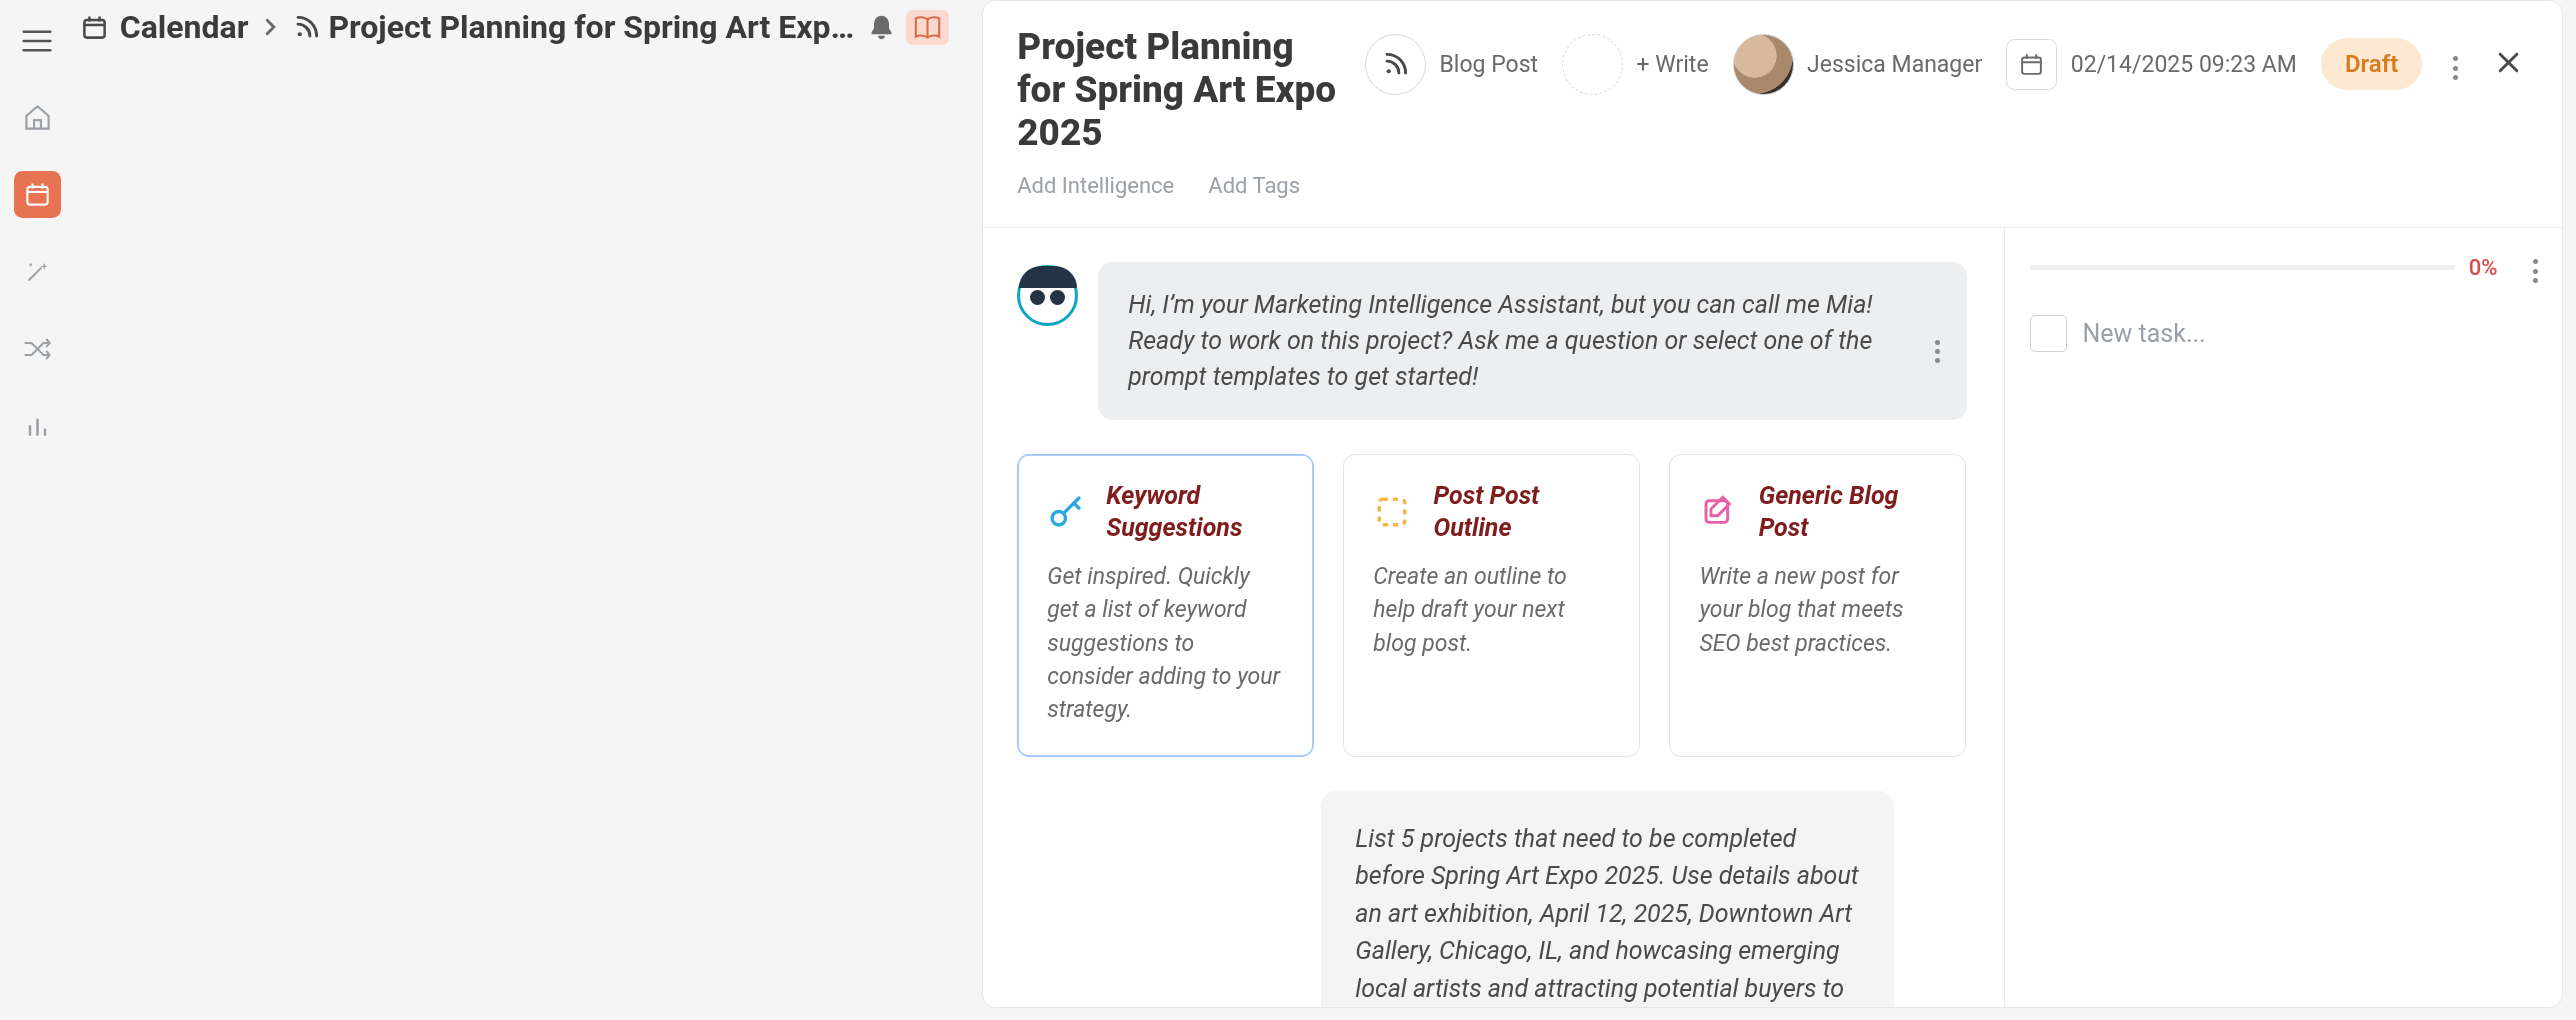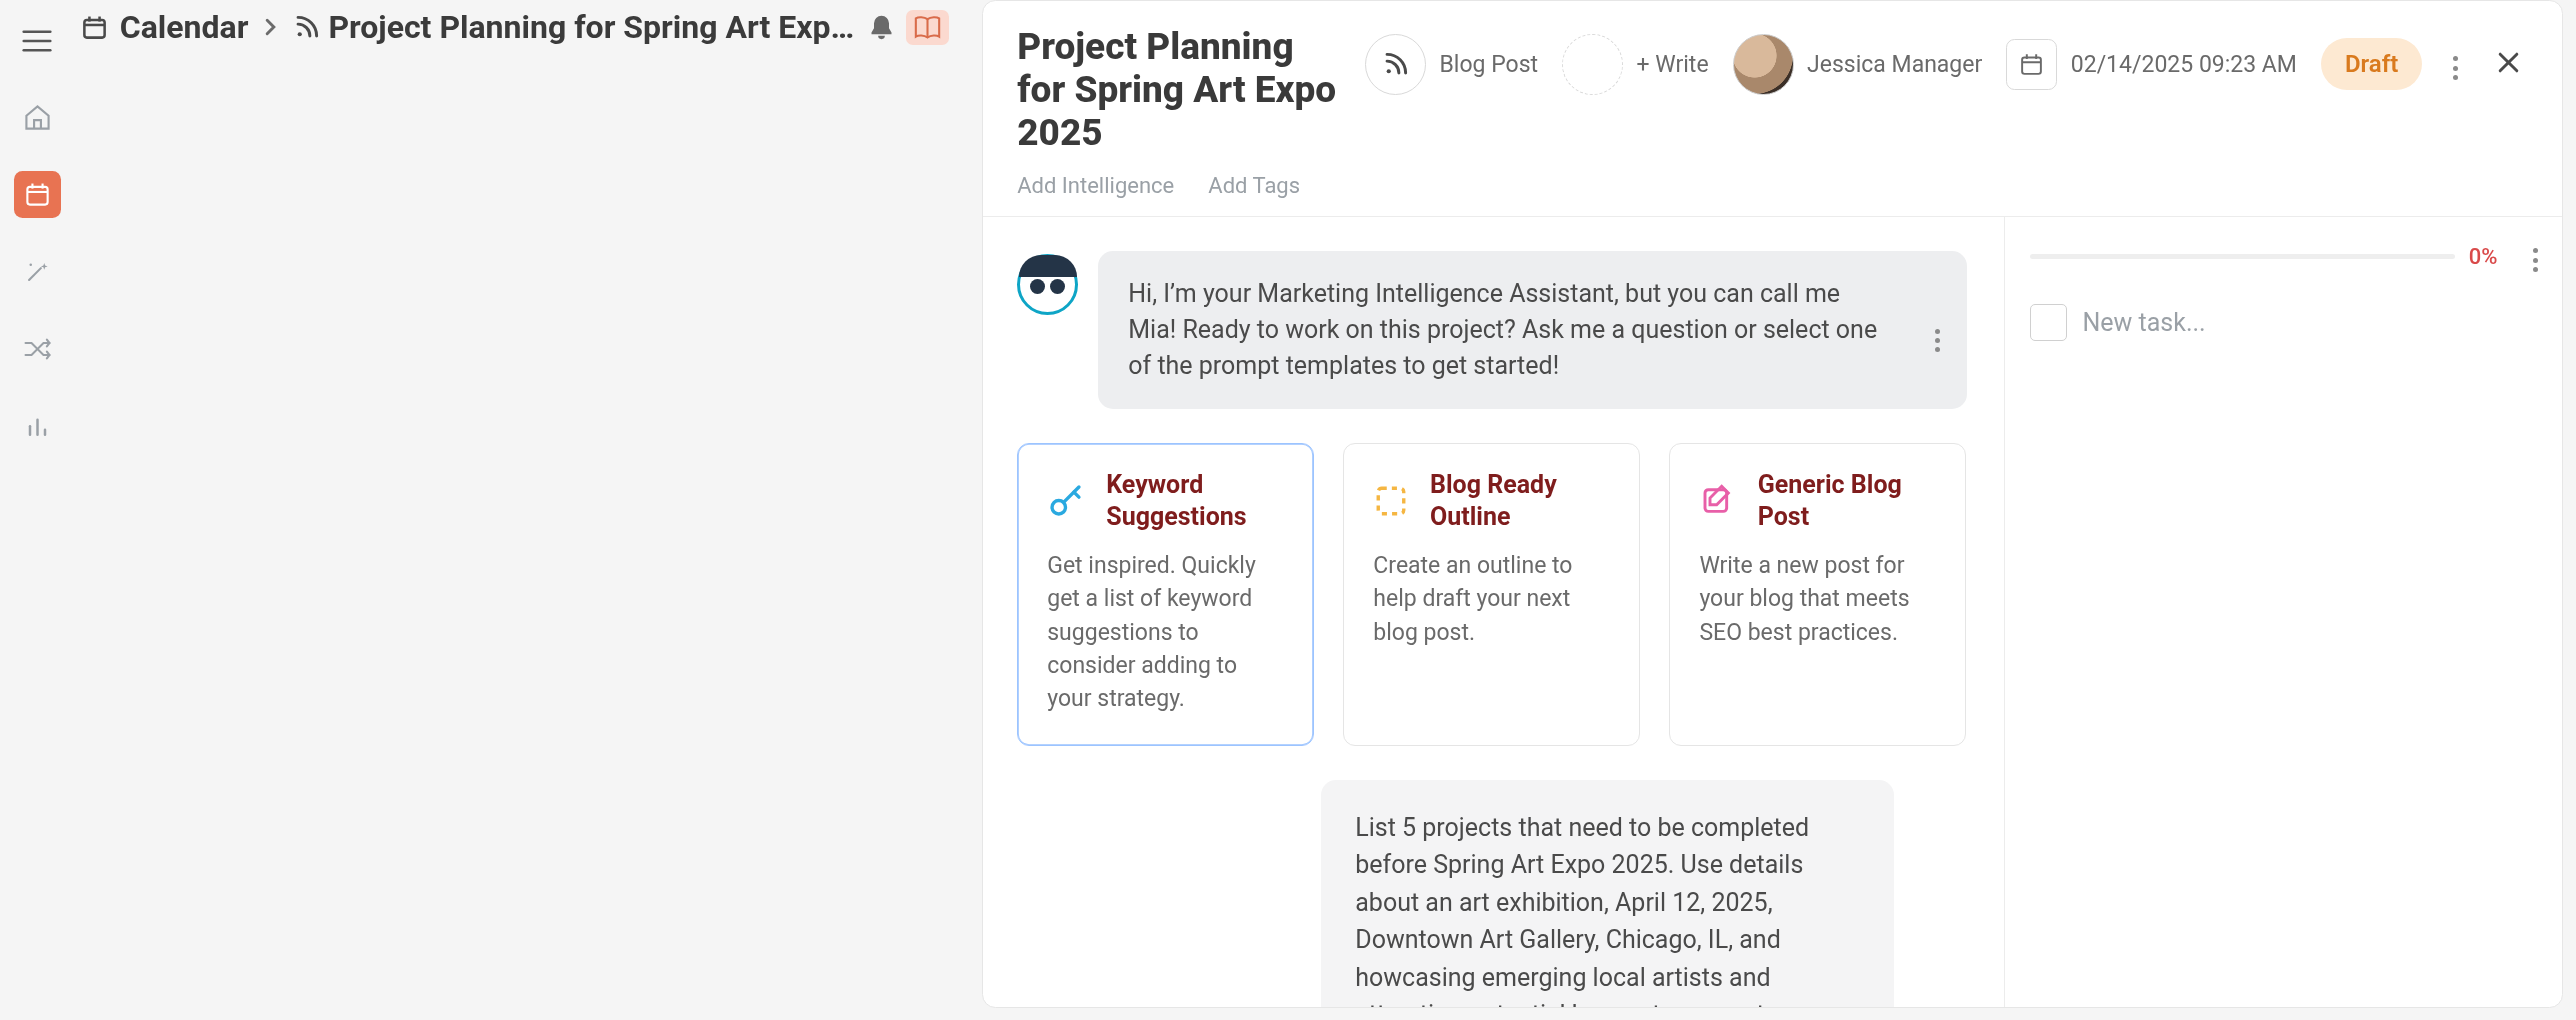--- a/index.html
+++ b/index.html
@@ -72,21 +72,21 @@
     border: 0.8px solid #e6e6e6;
     border-radius: 13.5px;
     flex: 1;
     display: flex;
     min-height: 0;
     overflow: hidden;
   }
 
   
   .card-header {
-    padding: 24px 34px 18px 34px;
+    padding: 24px 34px 29px 34px;
     border-bottom: 0.8px solid #ececec;
     display: flex;
     align-items: flex-start;
     gap: 17px;
   }
   .card-header-left { flex: 1; min-width: 0; }
   .page-title { font-size: 37px; font-weight: 800; color: #3a3a3a; margin-bottom: 18.6px; }
   .sub-actions { display: flex; gap: 34px; }
   .sub-action { font-size: 22px; color: #9aa0a6; cursor: pointer; }
   .card-header-right { display: flex; align-items: center; gap: 24px; padding-top: 8.5px; }
@@ -115,20 +115,21 @@
     font-size: 24px; font-weight: 600;
   }
   .icon-btn { cursor: pointer; color: #6a6a6a; padding: 6.8px; }
 
   
   .card-body { display: flex; flex: 1; min-height: 0; }
   .chat-col {
     flex: 1; min-width: 0; padding: 34px 37px 34px 34px;
     display: flex; flex-direction: column; gap: 34px;
     overflow: hidden;
+    font-style: italic;
   }
   .side-col {
     width: 558px; border-left: 0.8px solid #ececec;
     padding: 17px 17px 17px 25px;
     display: flex; flex-direction: column;
   }
 
   
   .mia-row { display: flex; gap: 20px; align-items: flex-start; }
   .mia-avatar {
@@ -384,21 +385,21 @@
                 <div class="prompt-desc">Get inspired. Quickly get a list of keyword suggestions to consider adding to your strategy.</div>
               </div>
 
               <div class="prompt-card">
                 <div class="prompt-head">
                   <div class="prompt-icon">
                     <svg width="34" height="34" viewBox="0 0 40 40" fill="none" stroke="#f5b642" stroke-width="4" stroke-dasharray="6 6">
                         <rect x="5" y="5" width="30" height="30" rx="4"></rect>
                       </svg>
                   </div>
-                  <div class="prompt-title">Blog Ready Outline</div>
+                  <div class="prompt-title">Post Post Outline</div>
                 </div>
                 <div class="prompt-desc">Create an outline to help draft your next blog post.</div>
               </div>
 
               <div class="prompt-card">
                 <div class="prompt-head">
                   <div class="prompt-icon">
                     <svg width="35" height="35" viewBox="0 0 42 42" fill="none" stroke="#e85fa8" stroke-width="3.5" stroke-linecap="round">
                         <path d="M10 8 h18 a4 4 0 0 1 4 4 v18 a4 4 0 0 1 -4 4 h-18 a4 4 0 0 1 -4 -4 v-18 a4 4 0 0 1 4 -4 z"></path>
                         <path d="M26 4 l8 8 -14 14 h-8 v-8 z"></path>

